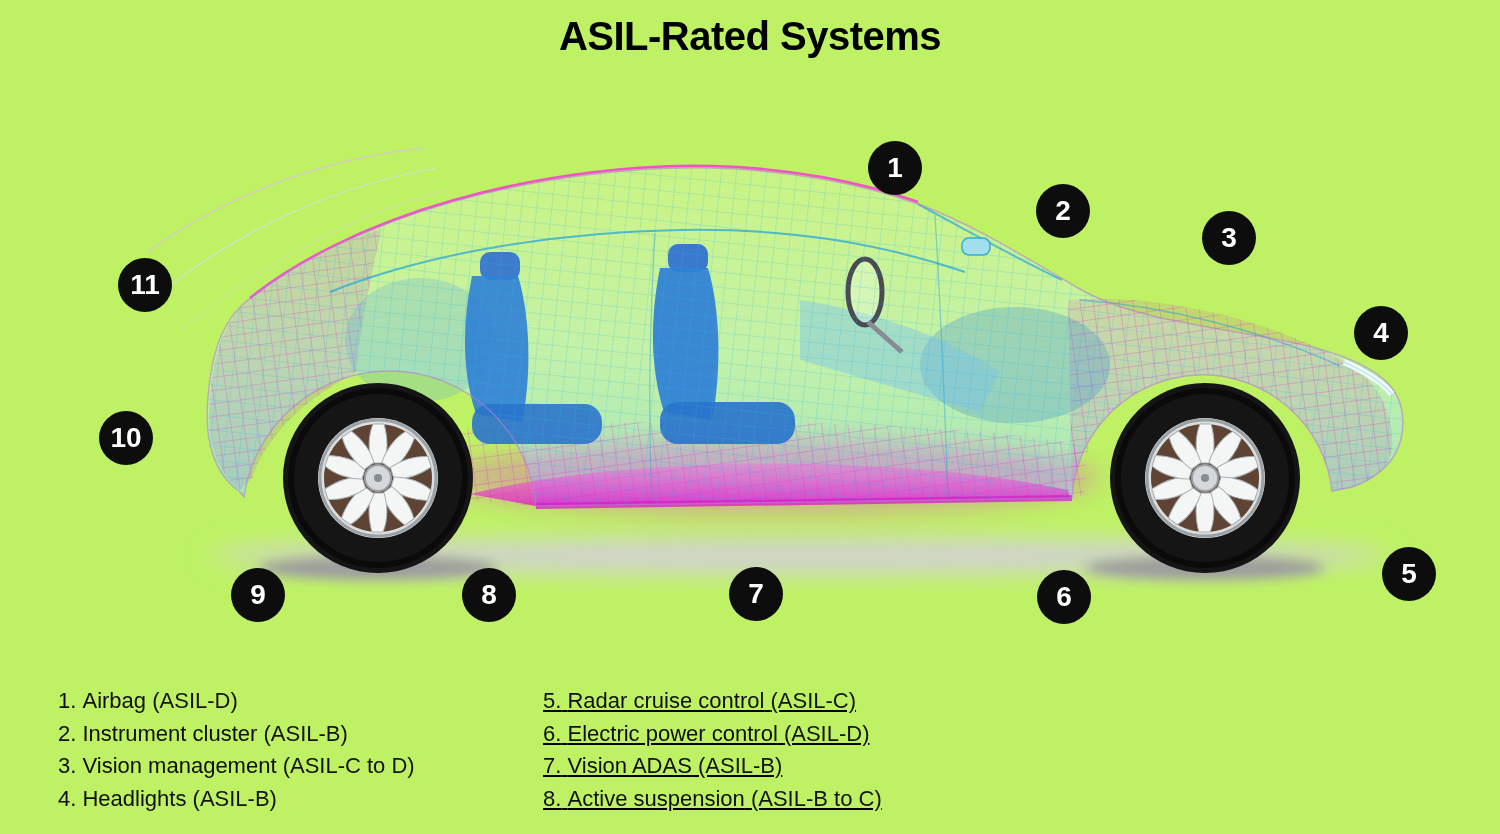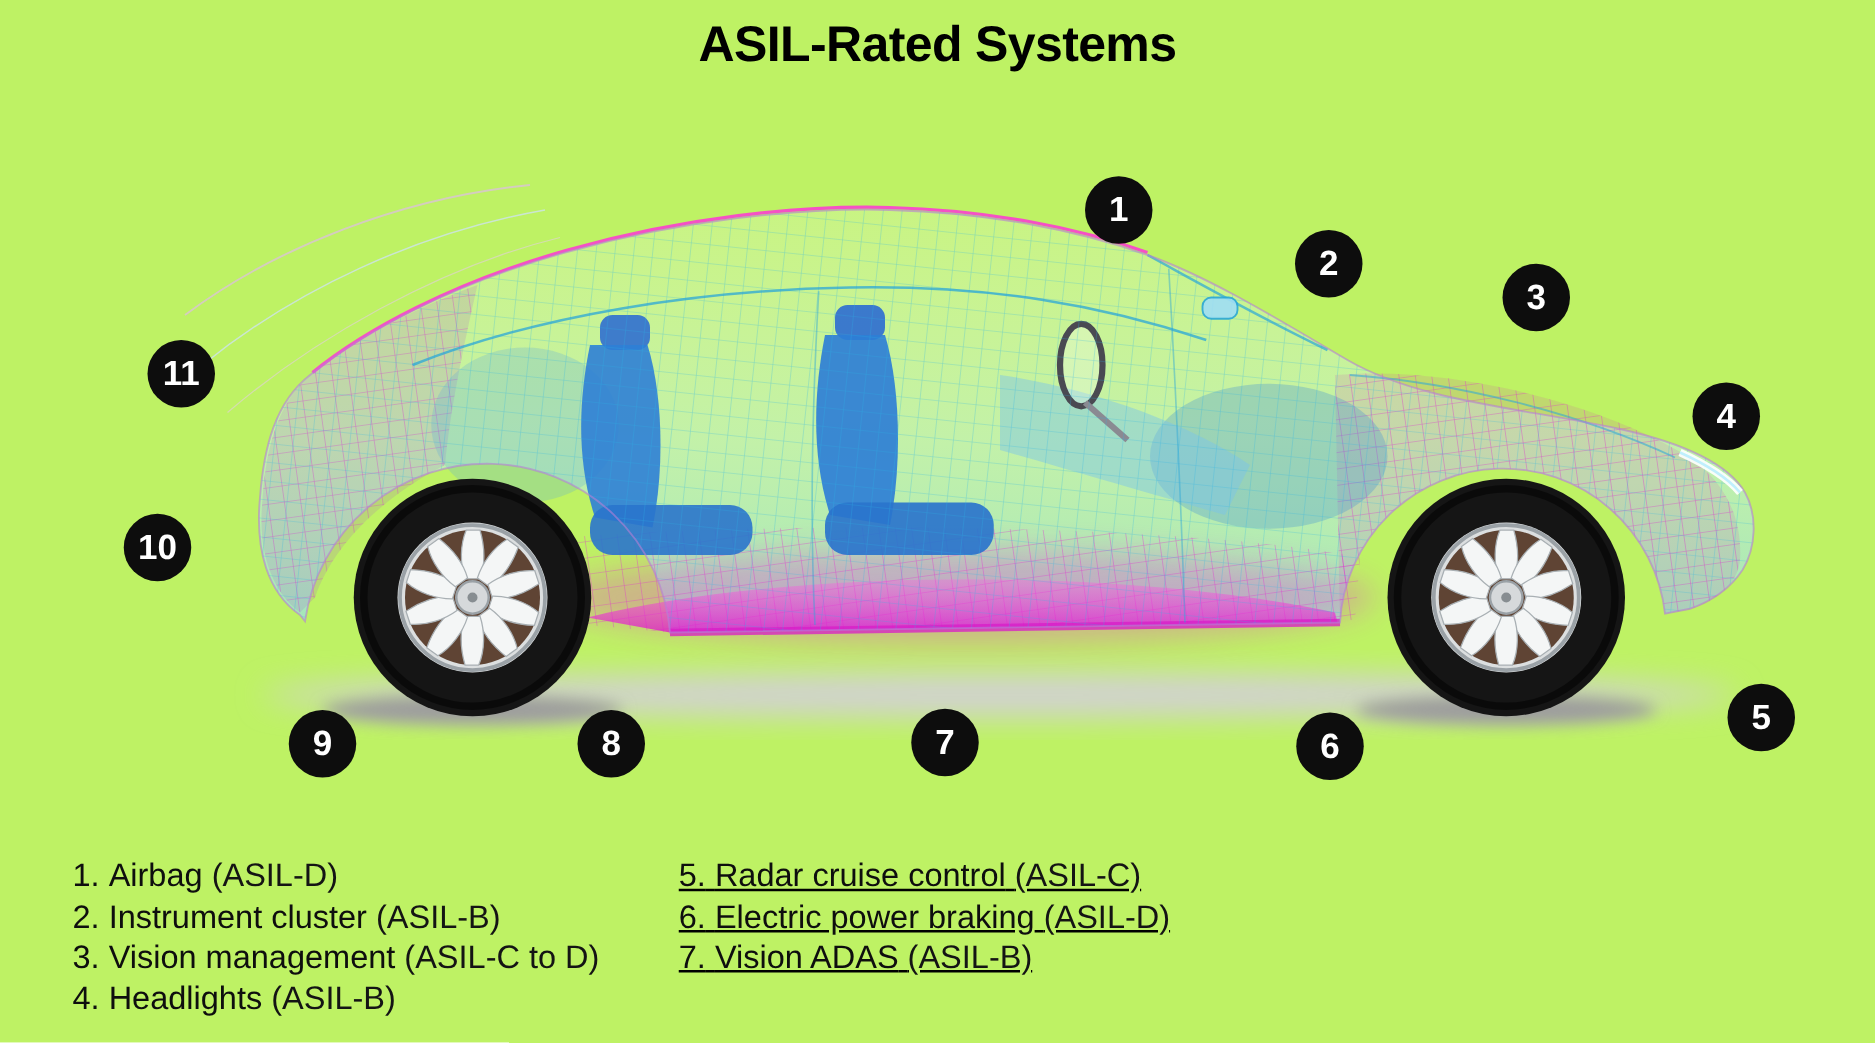--- a/index.html
+++ b/index.html
@@ -43,21 +43,21 @@
     font-size: 28px;
     font-weight: bold;
     user-select: none;
   }
   .legend { position: absolute; top: 690px; left: 0; width: 100%; height: 140px; }
   .legend-col { position: absolute; top: 0; }
   .legend-col.c1 { left: 58px; }
   .legend-col.c2 { left: 543px; text-decoration: underline; }
   .legend-col.c3 { left: 1033px; }
   .legend-item {
-    font-size: 26px;
+    font-size: 22px;
     line-height: 21px;
     margin-bottom: 11.5px;
     color: #0e0e0e;
     white-space: nowrap;
   }
   .legend-item .li-num, .legend-item .li-name { font-weight: 500; color: #0e0e0e; }
   .legend-item .li-rating { font-weight: 400; color: #141414; }
 </style>
 </head>
 <body>
@@ -179,21 +179,21 @@
   <div class="badge" style="left:868px;  top:141px;">1</div>
   <div class="badge" style="left:1036px; top:184px;">2</div>
   <div class="badge" style="left:1202px; top:211px;">3</div>
   <div class="badge" style="left:1354px; top:306px;">4</div>
   <div class="badge" style="left:1382px; top:547px;">5</div>
   <div class="badge" style="left:1037px; top:570px;">6</div>
   <div class="badge" style="left:729px;  top:567px;">7</div>
   <div class="badge" style="left:462px;  top:568px;">8</div>
   <div class="badge" style="left:231px;  top:568px;">9</div>
   <div class="badge" style="left:99px;   top:411px;">10</div>
-  <div class="badge" style="left:118px;  top:272px;">11</div>
+  <div class="badge" style="left:118px;  top:258px;">11</div>
 
   <div class="legend">
 
     <div class="legend-col c1">
       <div class="legend-item">
         <span class="li-num">1.</span>
         <span class="li-name">Airbag</span>
         <span class="li-rating">(ASIL-D)</span>
       </div>
       <div class="legend-item">
@@ -214,25 +214,30 @@
     </div>
 
     <div class="legend-col c2">
       <div class="legend-item">
         <span class="li-num">5.</span>
         <span class="li-name">Radar cruise control</span>
         <span class="li-rating">(ASIL-C)</span>
       </div>
       <div class="legend-item">
         <span class="li-num">6.</span>
-        <span class="li-name">Electric power braking</span>
+        <span class="li-name">Electric power control</span>
         <span class="li-rating">(ASIL-D)</span>
       </div>
       <div class="legend-item">
         <span class="li-num">7.</span>
         <span class="li-name">Vision ADAS</span>
         <span class="li-rating">(ASIL-B)</span>
       </div>
+      <div class="legend-item">
+        <span class="li-num">8.</span>
+        <span class="li-name">Active suspension</span>
+        <span class="li-rating">(ASIL-B to C)</span>
+      </div>
     </div>
 
 
   </div>
 </div>
 
 </body></html>

